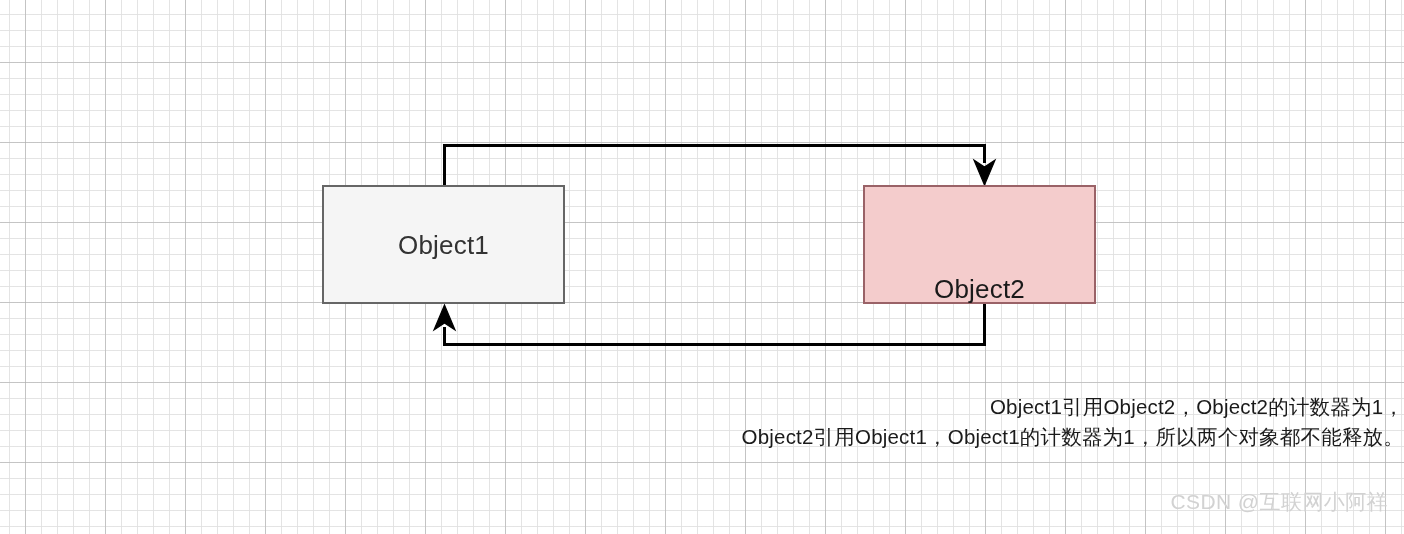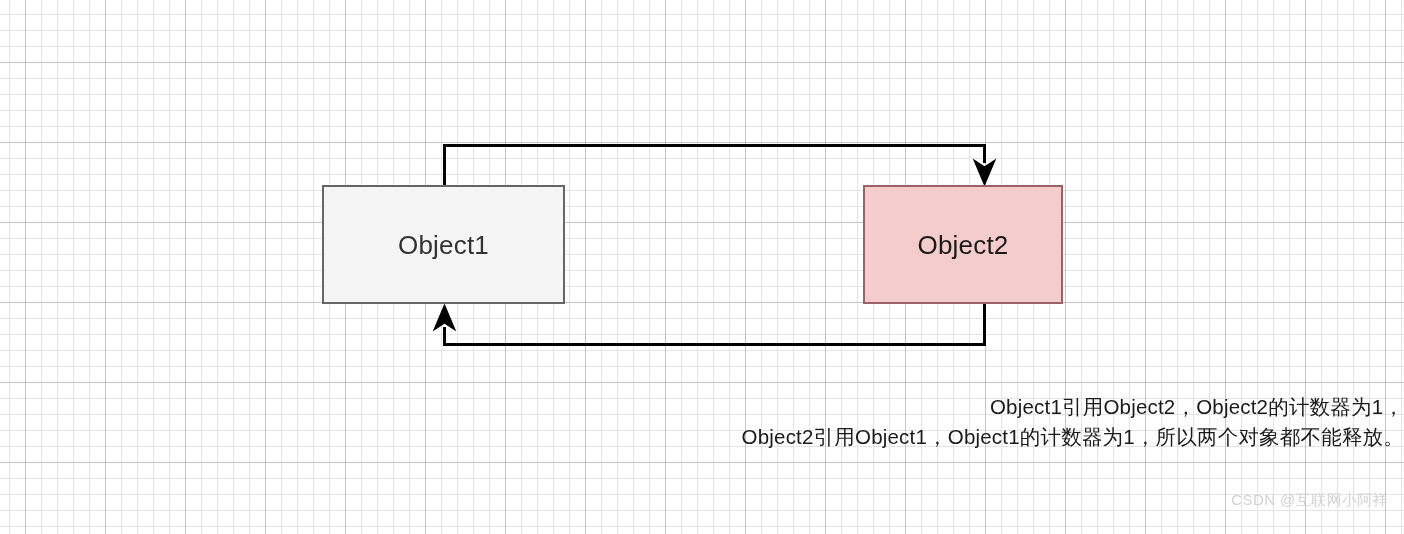--- a/index.html
+++ b/index.html
@@ -56,25 +56,26 @@
     top: 185px;
     width: 243px;
     height: 119px;
     background: #f5f5f5;
     border: 2px solid #666666;
     color: #333333;
   }
   #node-object2 {
     left: 863px;
     top: 185px;
-    width: 200px;
+    width: 233px;
     height: 119px;
     background: #f4cccc;
     border: 2px solid #9a6267;
     color: #1a1a1a;
+    align-items: flex-end;
   }
   .node-label {
     line-height: 1;
     user-select: none;
   }
   #caption {
     position: absolute;
     left: 0;
     top: 392px;
     width: 1404px;
@@ -86,22 +87,22 @@
   }
   #caption .cap-line {
     display: block;
     white-space: nowrap;
   }
   #caption .cap-line-1 { margin-left: -8px; }
   #caption .cap-line-2 { margin-left: -12px; }
   #watermark {
     position: absolute;
     right: 16px;
-    bottom: 24px;
-    font-size: 15px;
+    bottom: 18px;
+    font-size: 21px;
     color: #d2d2d2;
     letter-spacing: 0.4px;
     user-select: none;
   }
 </style>
 </head>
 <body>
 
 <div id="canvas">
 

